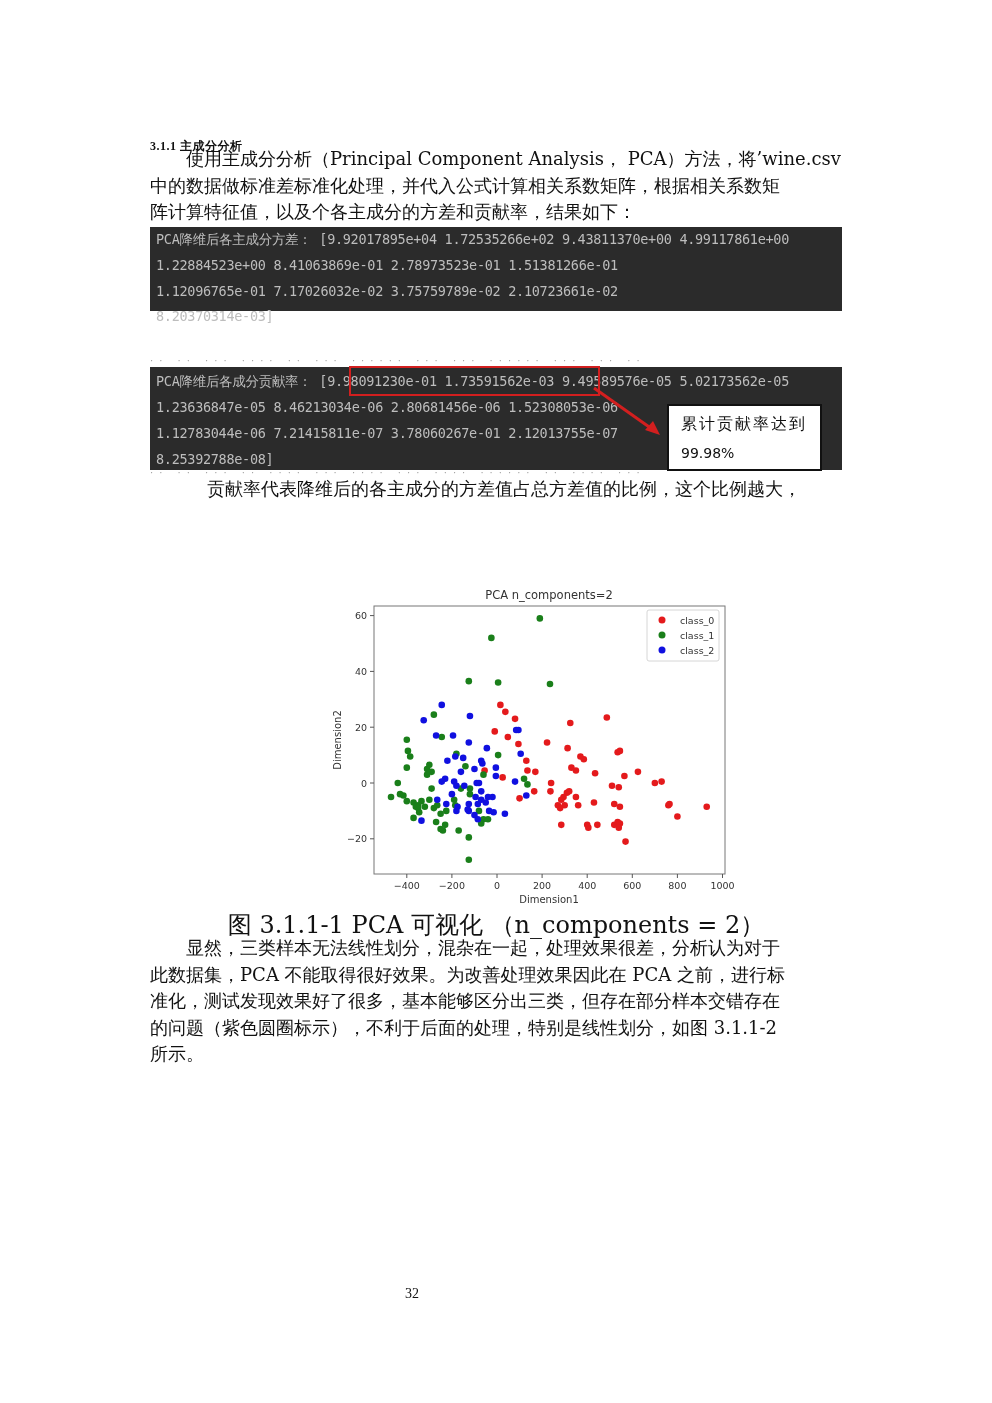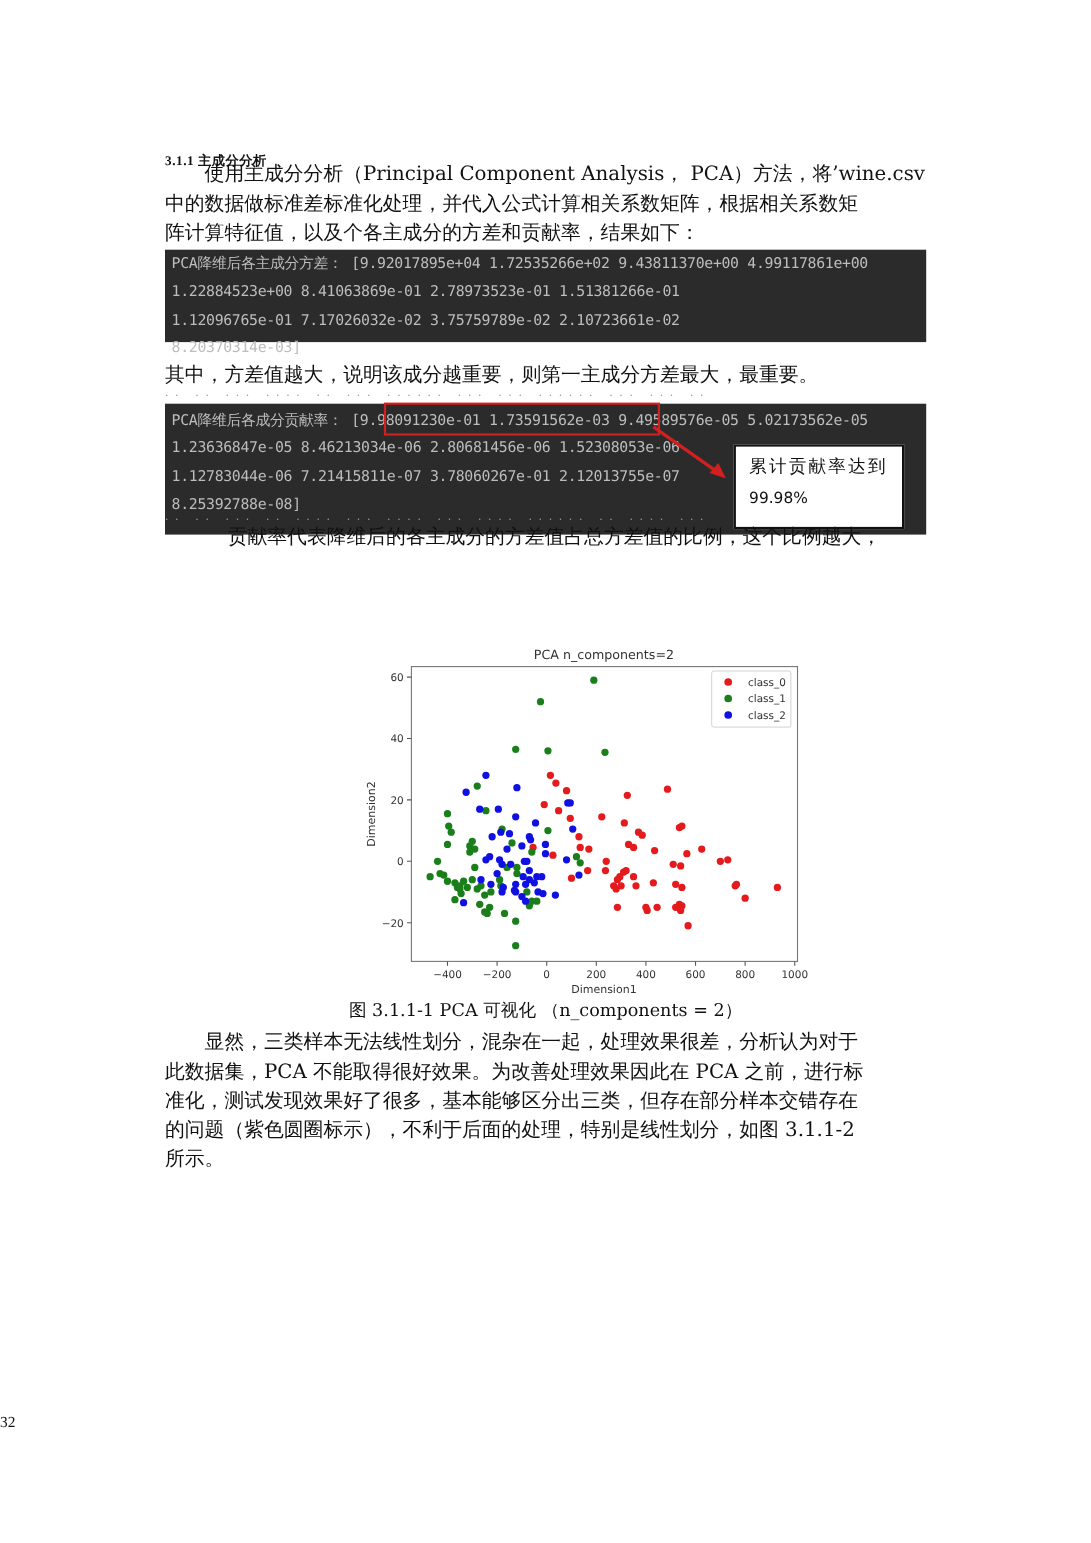--- a/index.html
+++ b/index.html
@@ -9,33 +9,33 @@
   .heading { position:absolute; left:150px; top:121px; font-size:12px; font-weight:bold;
              font-family:"Liberation Serif","DejaVu Serif",serif; letter-spacing:0.5px;margin-top:17px; }
   .para { position:absolute; left:150px; width:692px; font-size:18px; line-height:26.5px;
           font-family:"DejaVu Serif","Liberation Serif",serif; text-align:justify; margin:0; }
   .para .line { display:block; white-space:nowrap; overflow:hidden; }
   .indent { padding-left:36px; }
   .code { position:absolute; background:#2b2b2b; color:#bdbdbd;
           font-family:"DejaVu Sans Mono","Liberation Mono",monospace; font-size:13.5px; }
   .code .cline { position:absolute; left:6px; white-space:nowrap; letter-spacing:-0.3px; }
   .code1 { left:150px; top:227px; width:692px; height:84px; }
-  .code2 { left:150px; top:367px; width:692px; height:119px; }
+  .code2 { left:150px; top:367px; width:692px; height:103px; }
   .hl-box { position:absolute; border:2px solid #d21f1f; }
-  .callout { position:absolute; left:667px; top:404px; width:155px; height:77px;
+  .callout { position:absolute; left:667px; top:404px; width:155px; height:67px;
              background:#fff; border:2px solid #111; box-sizing:border-box;
              font-family:"DejaVu Sans","Liberation Sans",sans-serif; color:#111; }
   .callout .c1 { position:absolute; left:12px; top:8px; font-size:16px; letter-spacing:2px; }
   .callout .c2 { position:absolute; left:12px; top:39px; font-size:14px; }
   .faint { position:absolute; left:150px; width:692px; height:6px; overflow:hidden;
            color:#9a9a9a; font-size:10px; line-height:6px; letter-spacing:6px; }
   .chart { position:absolute; left:325px; top:580px; width:420px; height:330px; }
   .caption { position:absolute; left:0; width:992px; top:909px; text-align:center;
-             font-size:16px; font-family:"DejaVu Serif","Liberation Serif",serif; }
-  .pagenum { position:absolute; left:0; width:824px; top:1286px; 
+             font-size:24px; font-family:"DejaVu Serif","Liberation Serif",serif; }
+  .pagenum { position:absolute; left:0; width:824px; top:1286px; text-align:center;
              font-size:14px; font-family:"Liberation Serif","DejaVu Serif",serif; }
 </style>
 </head>
 <body>
 
 <div class="page">
 
   <div class="heading">
     <span>3.1.1</span>
     <span>主成分分析</span>
@@ -47,23 +47,20 @@
     <span class="line">阵计算特征值，以及个各主成分的方差和贡献率，结果如下：</span>
   </p>
 
   <div class="code code1">
     <span class="cline" style="top:4px;">PCA降维后各主成分方差：  [9.92017895e+04 1.72535266e+02 9.43811370e+00 4.99117861e+00</span>
     <span class="cline" style="top:30px;"> 1.22884523e+00 8.41063869e-01 2.78973523e-01 1.51381266e-01</span>
     <span class="cline" style="top:56px;"> 1.12096765e-01 7.17026032e-02 3.75759789e-02 2.10723661e-02</span>
     <span class="cline" style="top:81px;"> 8.20370314e-03]</span>
   </div>
 
-  <p class="para" style="top:328px;">
-    <span class="line">其中，方差值越大，说明该成分越重要，则第一主成分方差最大，最重要。</span>
-  </p>
 
   <div class="faint" style="top:358px;">·· ·· ··· ···· ·· ··· ······ ··· ··· ······ ··· ··· ··</div>
 
   <div class="code code2">
     <span class="cline" style="top:6px;">PCA降维后各成分贡献率：  [9.98091230e-01 1.73591562e-03 9.49589576e-05 5.02173562e-05</span>
     <span class="cline" style="top:32px;"> 1.23636847e-05 8.46213034e-06 2.80681456e-06 1.52308053e-06</span>
     <span class="cline" style="top:58px;"> 1.12783044e-06 7.21415811e-07 3.78060267e-01 2.12013755e-07</span>
     <span class="cline" style="top:84px;"> 8.25392788e-08]</span>
   </div>
 

